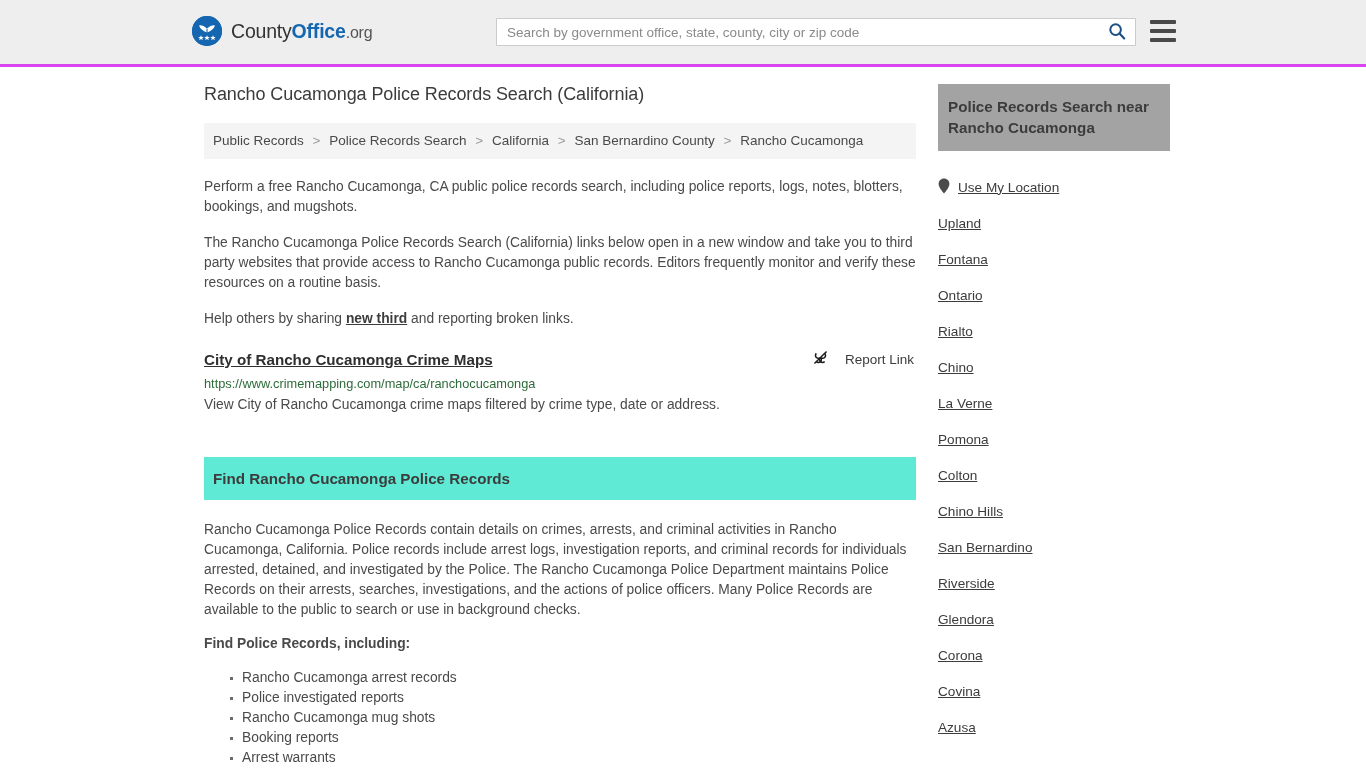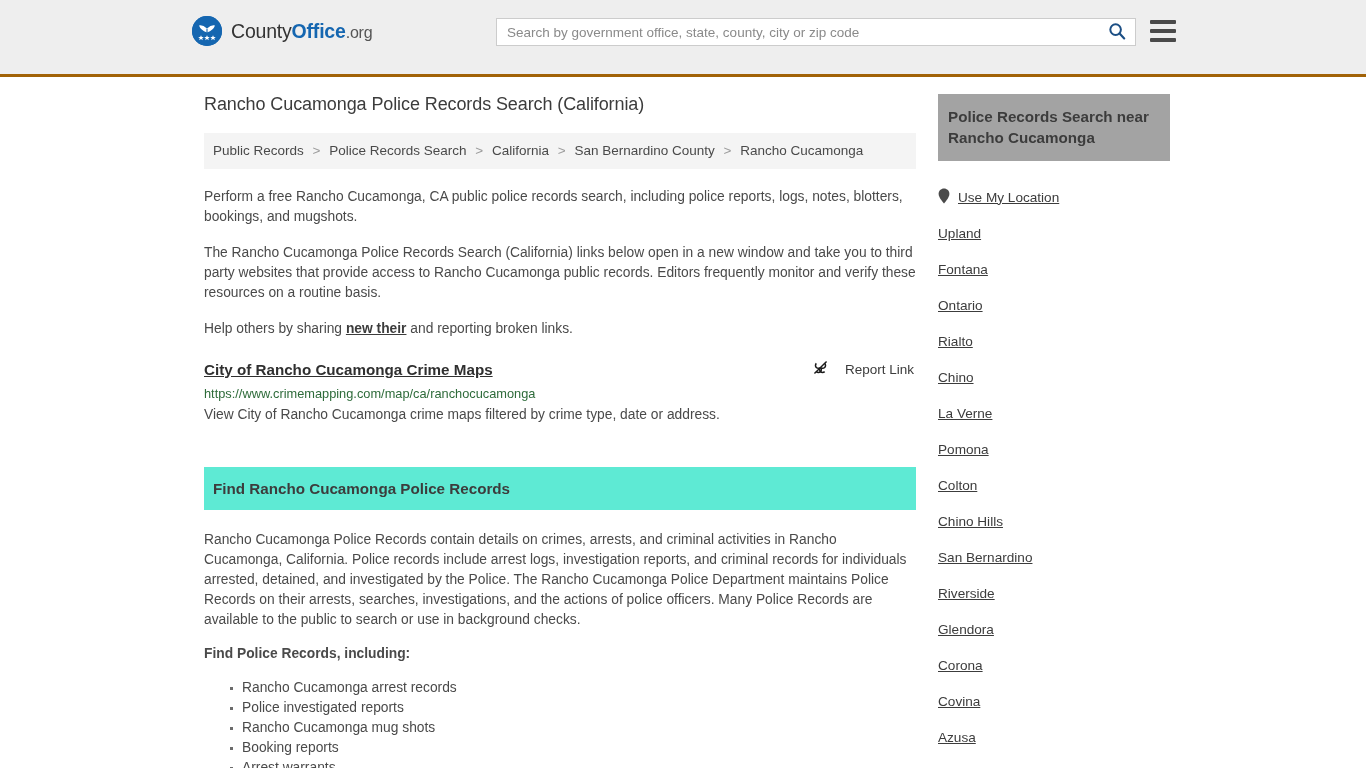--- a/index.html
+++ b/index.html
@@ -6,23 +6,23 @@
   html, body {
     margin: 0; padding: 0;
     width: 1366px; height: 768px;
     overflow: hidden;
     background: #ffffff;
     font-family: "Liberation Sans", sans-serif;
   }
 
   
   .site-header {
-    height: 77px;
+    height: 67px;
     background: #eeeeee;
-    border-bottom: 3px solid #a16207;
+    border-bottom: 3px solid #d946ef;
     position: relative;
   }
   .header-inner {
     width: 1366px;
     height: 64px;
     display: flex;
     align-items: center;
     position: relative;
   }
   .brand {
@@ -322,21 +322,21 @@
       <a href="#">California</a>
       <span class="sep">&gt;</span>
       <a href="#">San Bernardino County</a>
       <span class="sep">&gt;</span>
       <a href="#">Rancho Cucamonga</a>
     </div>
 
     <p class="body-text">Perform a free Rancho Cucamonga, CA public police records search, including police reports, logs, notes, blotters, bookings, and mugshots.</p>
     <p class="body-text">The Rancho Cucamonga Police Records Search (California) links below open in a new window and take you to third party websites that provide access to Rancho Cucamonga public records. Editors frequently monitor and verify these resources on a routine basis.</p>
 
-    <p class="body-text"><span>Help others by sharing </span><a class="inline-link" href="#">new their</a><span> and reporting broken links.</span></p>
+    <p class="body-text"><span>Help others by sharing </span><a class="inline-link" href="#">new third</a><span> and reporting broken links.</span></p>
 
     <div class="resource">
       <div class="resource-head">
         <a class="resource-title" href="#">City of Rancho Cucamonga Crime Maps</a>
         <div class="report-link">
           <span>
             <svg width="17" height="17" viewBox="0 0 18 18" aria-hidden="true">
               <path d="M4.6 4.6 A3.1 3.1 0 1 0 9 9 A3.1 3.1 0 1 0 13.4 13.4" fill="none" stroke="#1b1b1b" stroke-width="1.6"></path>
               <path d="M13.4 4.6 A3.1 3.1 0 1 1 9 9 A3.1 3.1 0 1 1 4.6 13.4" fill="none" stroke="#1b1b1b" stroke-width="1.6"></path>
               <line x1="2.6" y1="15.4" x2="15.4" y2="2.6" stroke="#1b1b1b" stroke-width="1.5"></line>

